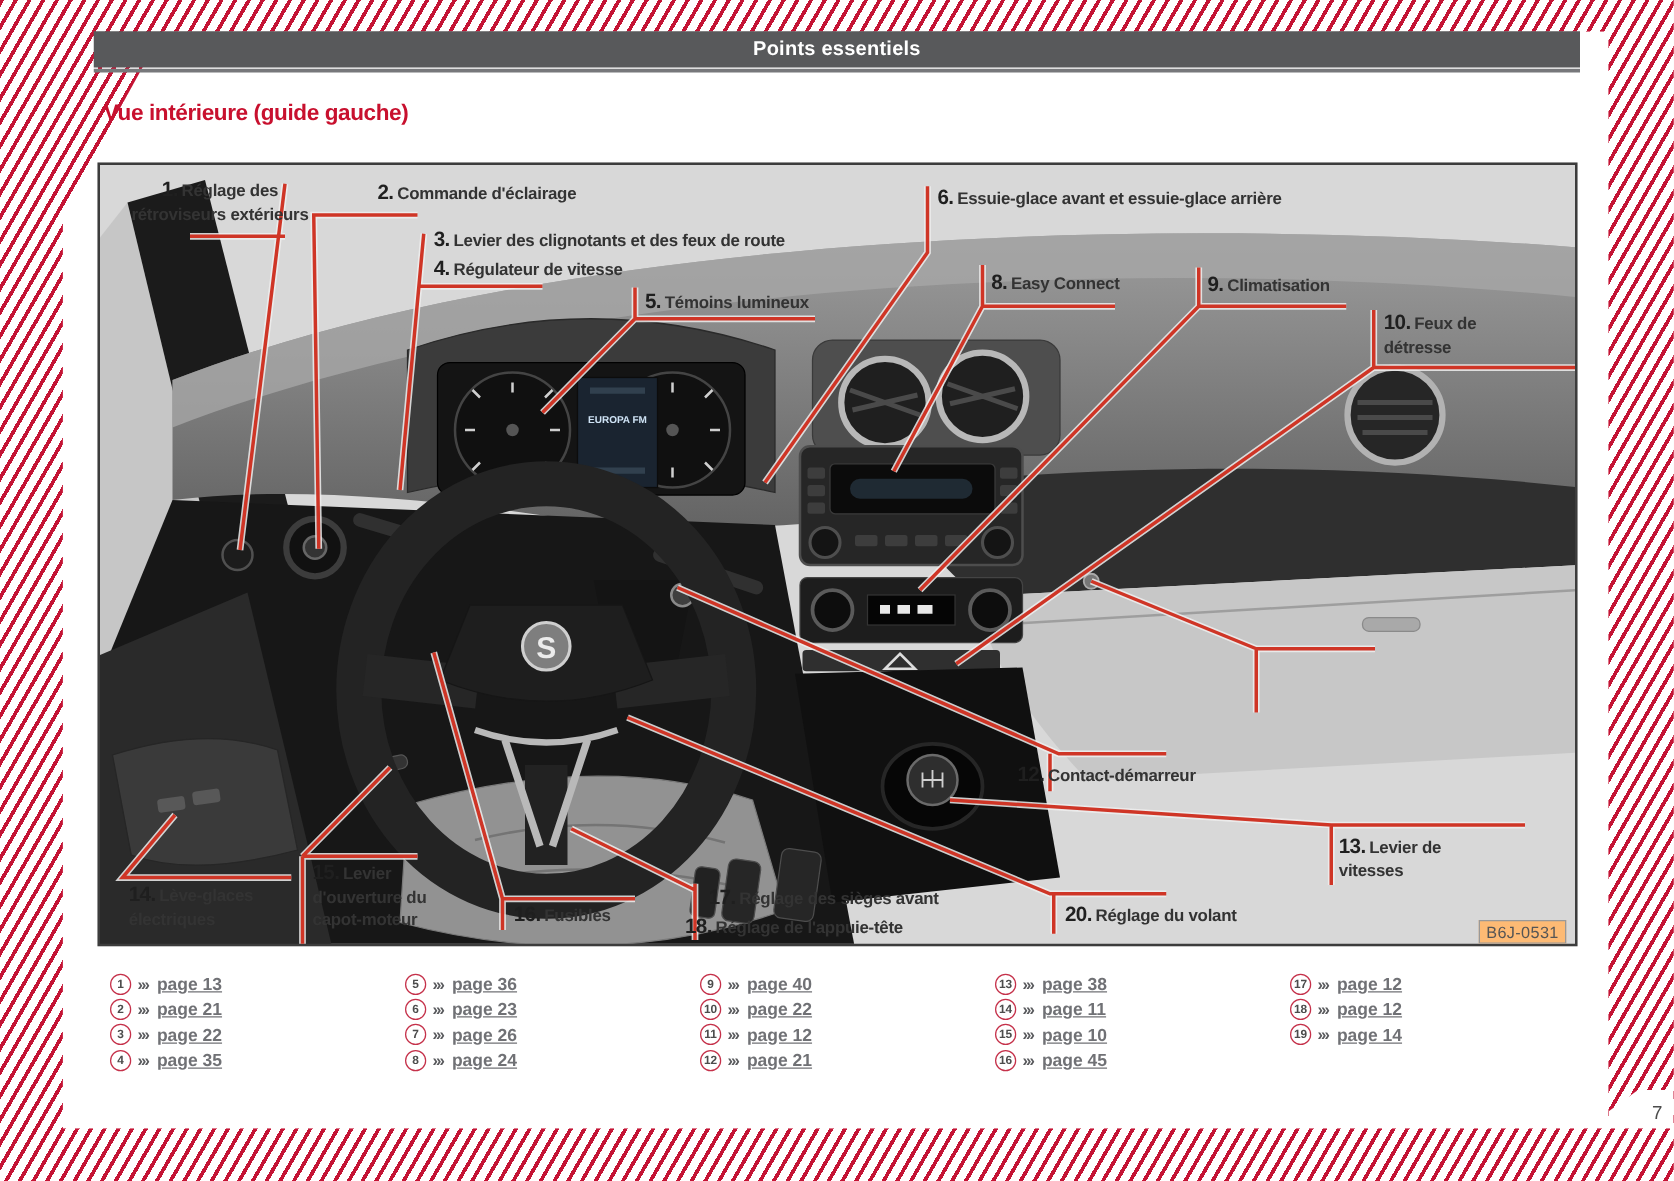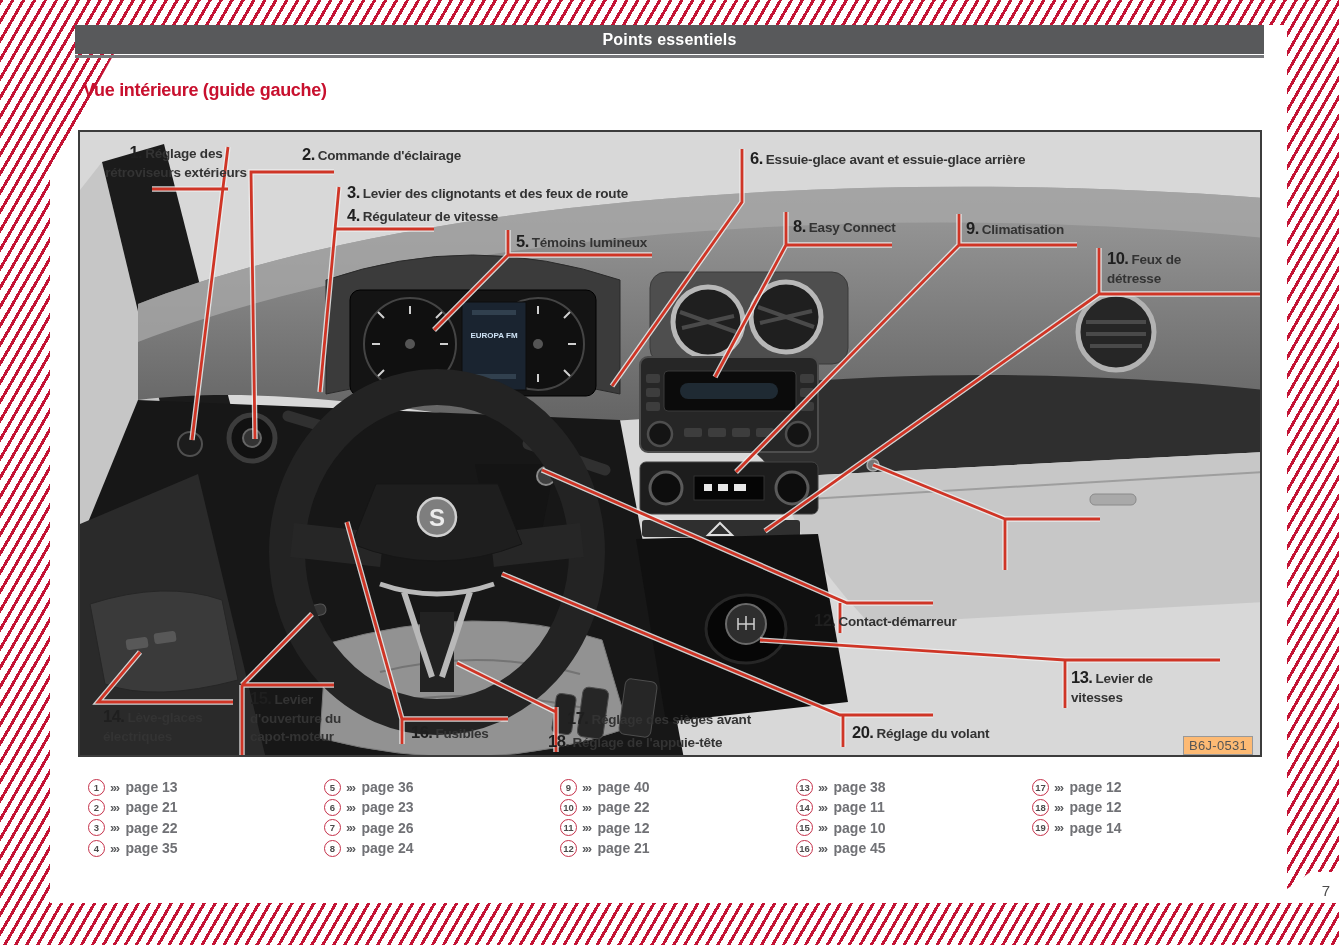--- a/index.html
+++ b/index.html
@@ -42,21 +42,21 @@
     display:flex;align-items:center;justify-content:center;letter-spacing:.3px;
   }
   .refs{position:absolute;top:779px;}
   .refs .ref-item{display:flex;align-items:center;height:16px;margin-bottom:4.4px;}
   .ref-circle{
     width:15px;height:15px;border:1.6px solid #c5314a;border-radius:50%;box-sizing:content-box;
     display:flex;align-items:center;justify-content:center;
     font-size:9.5px;font-weight:bold;color:#4c4c4c;flex:0 0 auto;
   }
   .ref-chev{margin-left:5px;font-size:13px;font-weight:bold;color:#5a5b5e;letter-spacing:-1.5px;line-height:1;}
-  .ref-page{margin-left:7px;font-size:14px;font-weight:bold;color:#707175;white-space:nowrap;}
+  .ref-page{margin-left:7px;font-size:14px;font-weight:bold;color:#707175;white-space:nowrap;text-decoration:underline;}
   .col1{left:88px;} .col2{left:324px;} .col3{left:560px;} .col4{left:796px;} .col5{left:1032px;}
 </style>
 </head>
 <body>
 
 <div class="page-white"></div>
 
 <div class="hdr-bar">
   <span>Points essentiels</span>
 </div>

